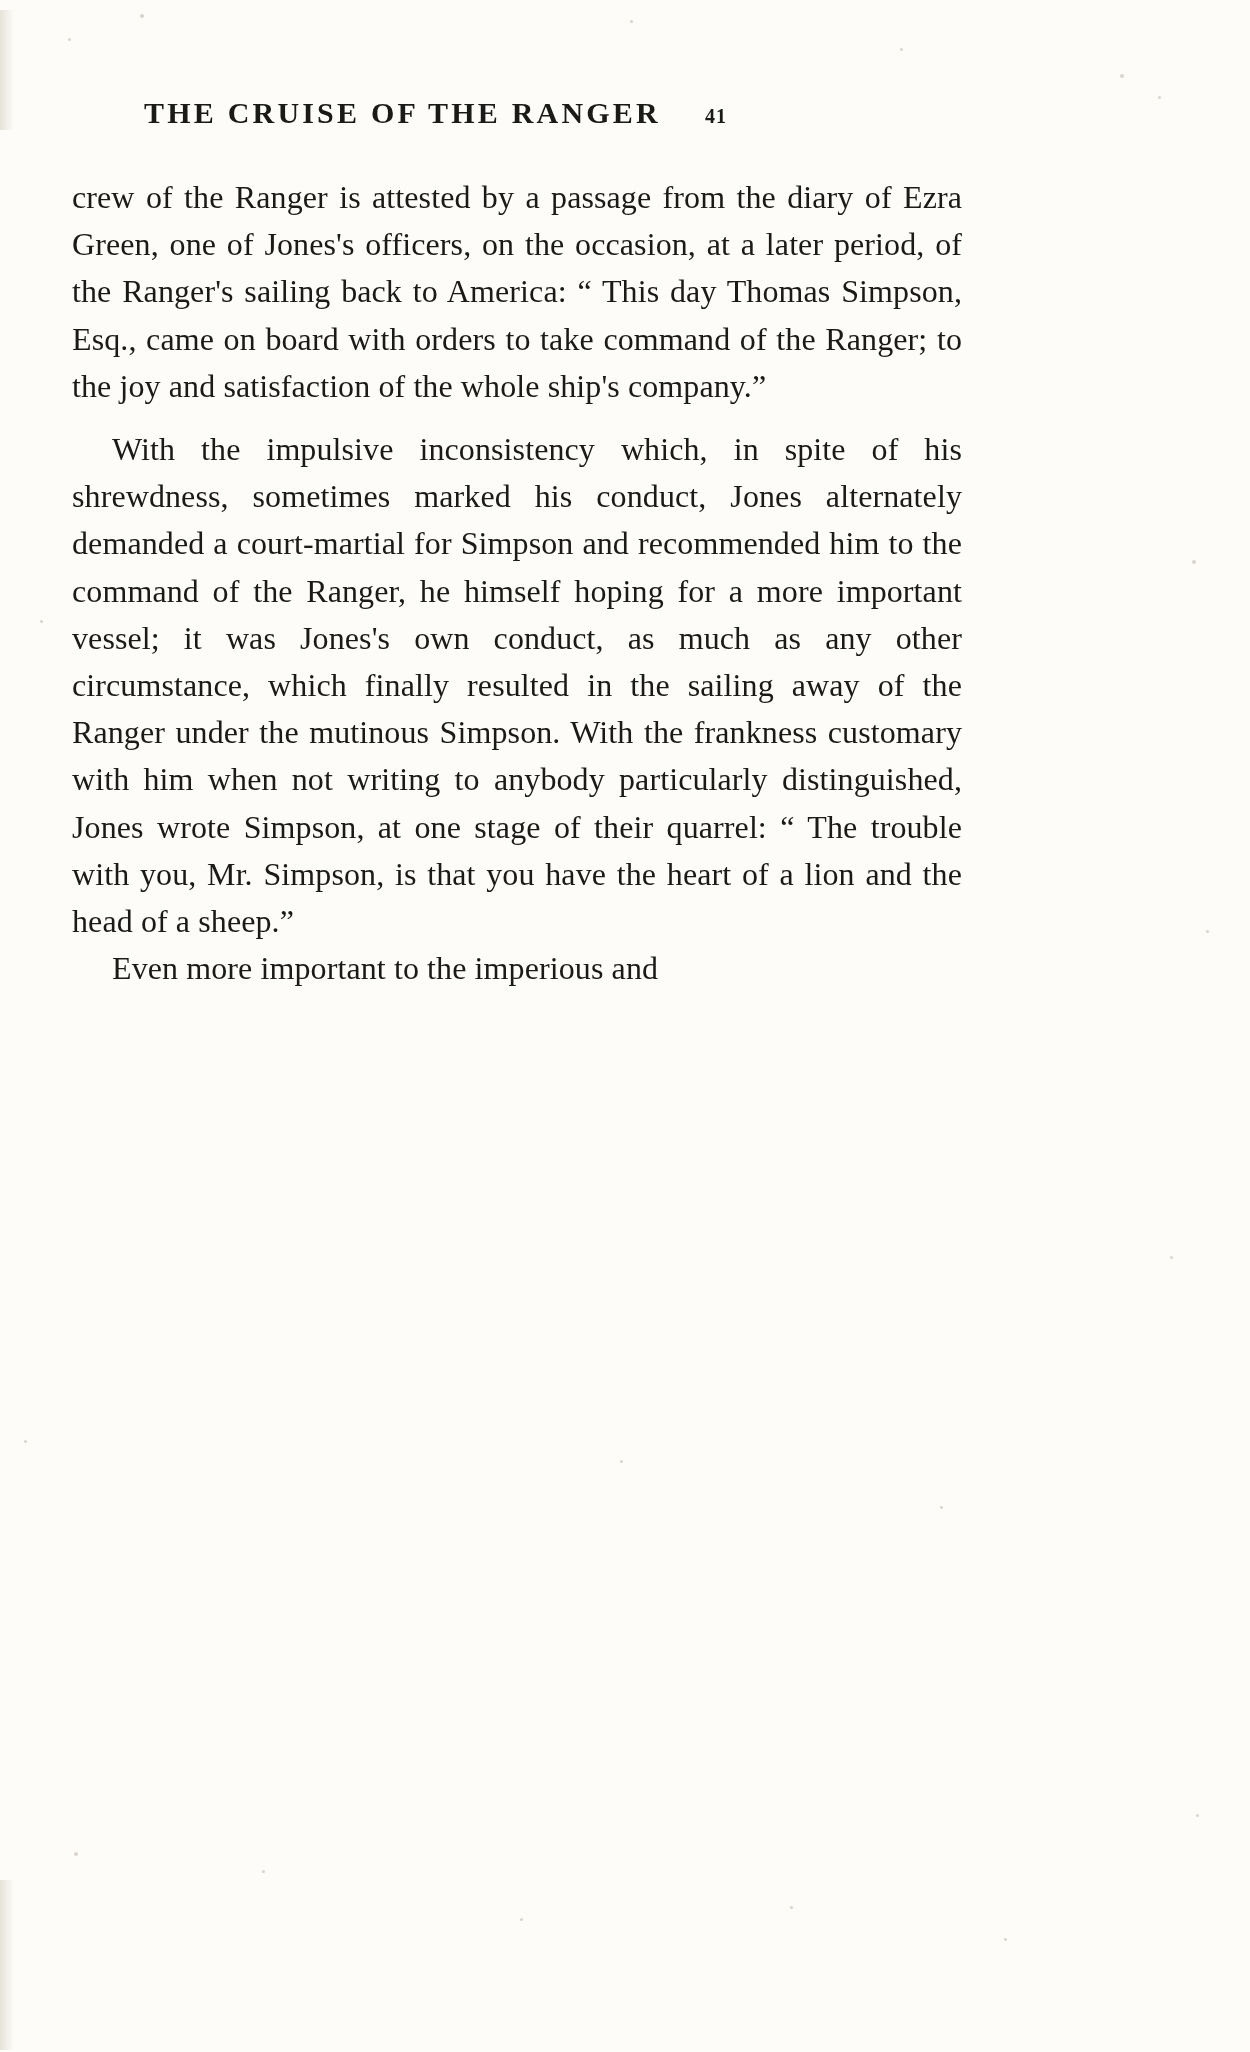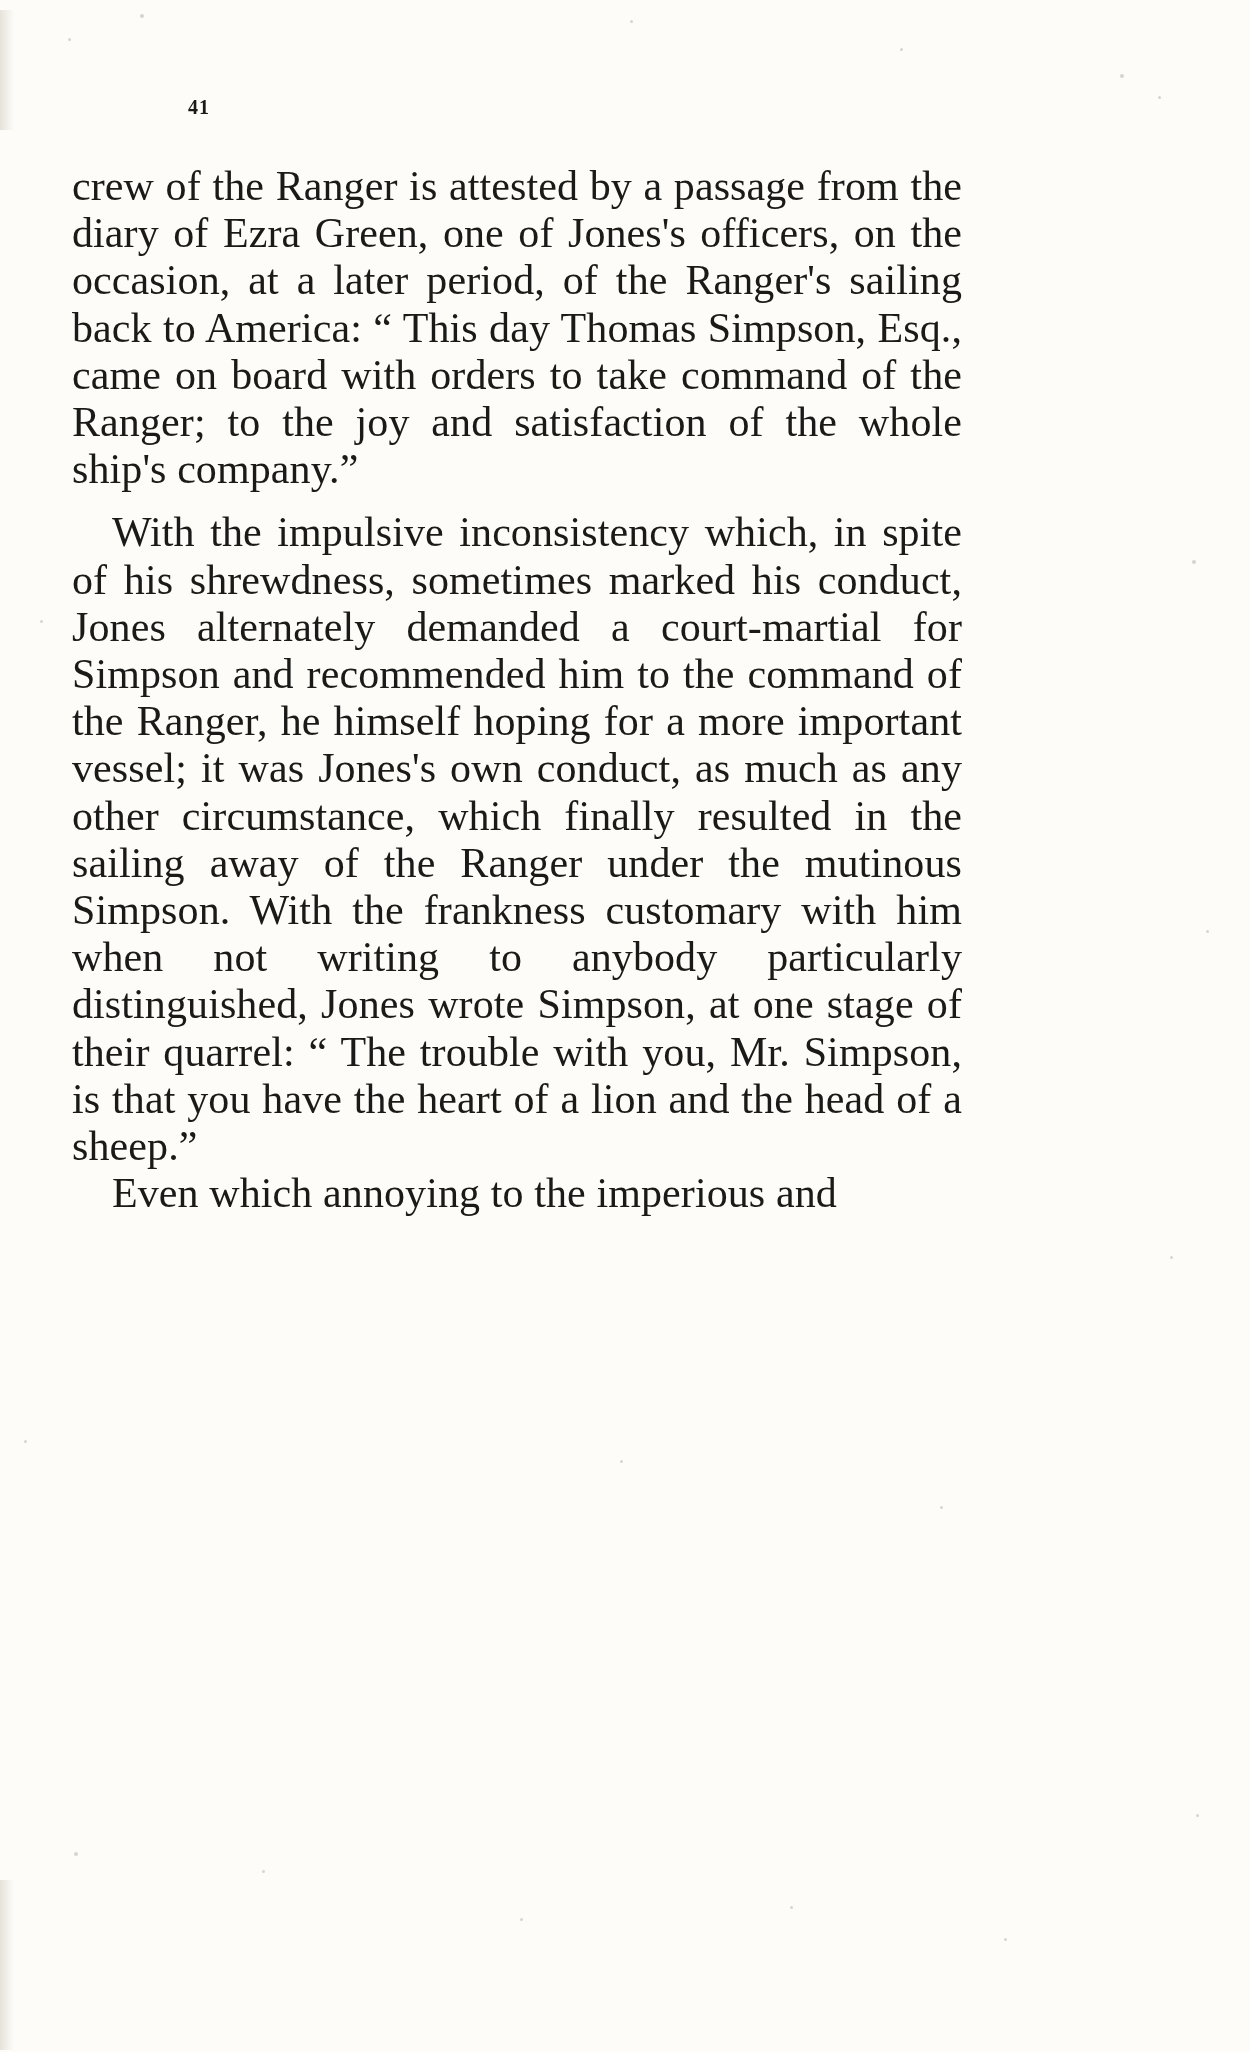--- a/index.html
+++ b/index.html
@@ -72,21 +72,21 @@
   }
 
   .body-text {
     padding-left: 0;
     width: 890px;
     margin-left: 0;
   }
 
   p.para {
     margin: 0;
-    font-size: 42px;
+    font-size: 32px;
     line-height: 47.2px;
     text-align: justify;
     text-justify: inter-word;
     hyphens: none;
     letter-spacing: 0.1px;
   }
   p.para.indent {
     text-indent: 40px;
     margin-top: 16px;
   }
@@ -120,22 +120,23 @@
   <div class="speck" style="left:940px; top:1506px; width:3px; height:3px;"></div>
   <div class="speck" style="left:620px; top:1460px; width:3px; height:3px;"></div>
 </div>
 
 <div class="edge-mark" style="top:10px; height:120px;"></div>
 <div class="edge-mark" style="top:1880px; height:170px;"></div>
 
 <div class="content">
 
   <div class="running-head">
+    <span class="title">THE CRUISE OF THE RANGER</span>
     <span class="folio">41</span>
   </div>
 
   <div class="body-text">
     <p class="para">crew of the Ranger is attested by a passage from the diary of Ezra Green, one of Jones's officers, on the occasion, at a later period, of the Ranger's sailing back to America: “ This day Thomas Simpson, Esq., came on board with orders to take command of the Ranger; to the joy and satisfaction of the whole ship's company.”</p>
     <p class="para indent">With the impulsive inconsistency which, in spite of his shrewdness, sometimes marked his conduct, Jones alternately demanded a court-martial for Simpson and recommended him to the command of the Ranger, he himself hoping for a more important vessel; it was Jones's own conduct, as much as any other circumstance, which finally resulted in the sailing away of the Ranger under the mutinous Simpson. With the frankness customary with him when not writing to anybody particularly distinguished, Jones wrote Simpson, at one stage of their quarrel: “ The trouble with you, Mr. Simpson, is that you have the heart of a lion and the head of a sheep.”</p>
-    <p class="para last-partial">Even which annoying to the imperious and</p>
+    <p class="para last-partial">Even more important to the imperious and</p>
   </div>
 
 </div>
 
 </body></html>

